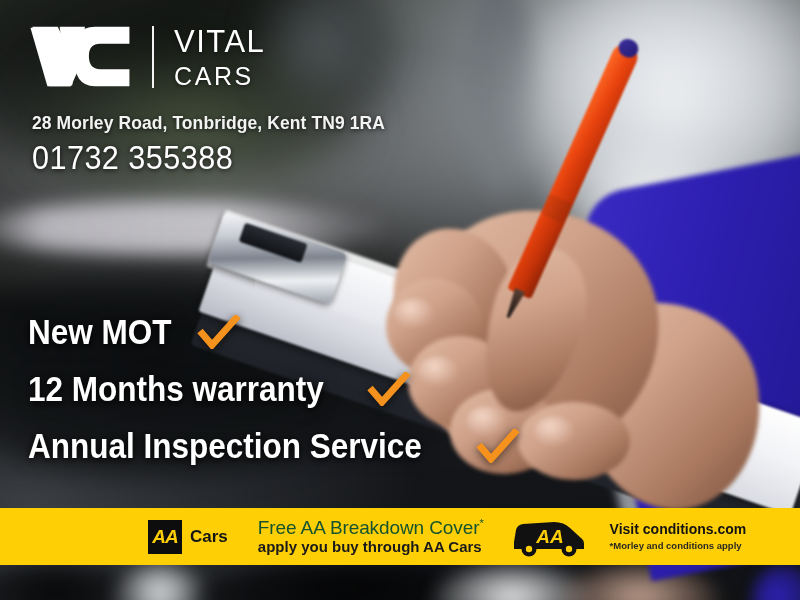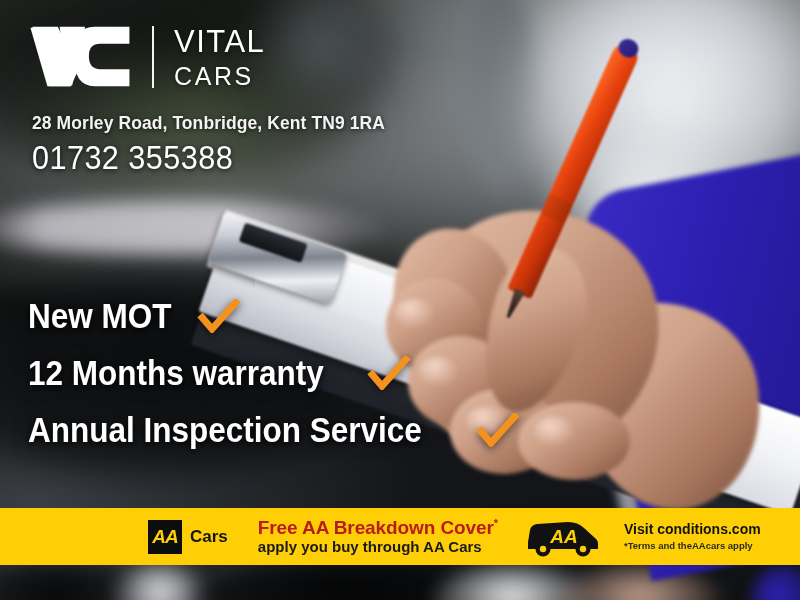--- a/index.html
+++ b/index.html
@@ -179,21 +179,21 @@
     font-family:"Liberation Sans",sans-serif;text-shadow:0 1px 4px rgba(0,0,0,.55);}
   .wordmark .w2{color:#fff;font-size:25px;letter-spacing:2.6px;font-weight:400;margin-top:7px;
     font-family:"Liberation Sans",sans-serif;text-shadow:0 1px 4px rgba(0,0,0,.55);}
   .address{color:#f2f3f2;font-size:19px;font-weight:700;margin:16px 0 0 4px;
     letter-spacing:.1px;text-shadow:0 1px 5px rgba(0,0,0,.8);
     transform:scaleX(.92);transform-origin:left center;white-space:nowrap;}
   .phone{color:#ffffff;font-size:34px;font-weight:400;margin:4px 0 0 4px;letter-spacing:.5px;
     text-shadow:0 1px 6px rgba(0,0,0,.8);transform:scaleX(.9);transform-origin:left center;white-space:nowrap;}
 
   
-  .features{position:absolute;left:28px;top:296px;width:520px;}
+  .features{position:absolute;left:28px;top:312px;width:520px;}
   .feat{display:flex;align-items:center;margin-bottom:17px;}
   .feat-label{color:#ffffff;font-weight:700;white-space:nowrap;
     text-shadow:0 2px 7px rgba(0,0,0,.88),0 0 18px rgba(0,0,0,.6);
     transform:scaleX(.9);transform-origin:left center;}
   .f-a .feat-label{font-size:35px;}
   .f-b .feat-label{font-size:35px;}
   .f-c .feat-label{font-size:35px;}
   .tick{flex:none;margin-left:10px;filter:drop-shadow(0 2px 4px rgba(0,0,0,.6));}
 
   
@@ -203,21 +203,21 @@
     display:flex;align-items:center;
   }
   .aa-inner{display:flex;align-items:center;gap:0;margin-left:148px;}
   .aa-logo{display:flex;align-items:center;}
   .aa-box{width:34px;height:34px;background:#0d0d0d;display:flex;align-items:center;justify-content:center;}
   .aa-box span{color:#ffcf06;font-size:19px;font-weight:700;font-style:italic;letter-spacing:-1px;
     font-family:"Liberation Sans",sans-serif;}
   .aa-cars{color:#151515;font-size:17px;font-weight:700;margin-left:8px;
     font-family:"Liberation Sans",sans-serif;}
   .aa-copy{margin-left:30px;line-height:1.12;}
-  .aa-l1{color:#b91c1c;font-size:19px;font-weight:700;letter-spacing:-.1px;white-space:nowrap;}
+  .aa-l1{color:#14532d;font-size:19px;font-weight:400;letter-spacing:-.1px;white-space:nowrap;}
   .aa-l1 sup{font-size:11px;}
   .aa-l2{color:#1a1a1a;font-size:15px;font-weight:600;white-space:nowrap;}
   .aa-van{margin-left:26px;flex:none;}
   .aa-visit{margin-left:22px;line-height:1.2;}
   .aa-v1{color:#131313;font-size:14px;font-weight:700;white-space:nowrap;}
   .aa-v2{color:#2a2a20;font-size:9.5px;font-weight:700;white-space:nowrap;margin-top:2px;}
 </style>
 </head>
 <body>
 
@@ -333,18 +333,18 @@
         <path d="M4 26 L6 14 Q7 9 13 8 L44 6 Q54 6 60 12 L71 22 Q74 24 74 28 L74 33 L4 33 Z" fill="#111111"></path>
         <text x="40" y="27" font-family="Liberation Sans, sans-serif" font-size="19" font-weight="bold" font-style="italic" fill="#ffcf06" text-anchor="middle">AA</text>
         <circle cx="19" cy="33" r="7.5" fill="#111111"></circle>
         <circle cx="19" cy="33" r="3.2" fill="#ffcf06"></circle>
         <circle cx="59" cy="33" r="7.5" fill="#111111"></circle>
         <circle cx="59" cy="33" r="3.2" fill="#ffcf06"></circle>
       </svg>
 
       <div class="aa-visit">
         <div class="aa-v1">Visit conditions.com</div>
-        <div class="aa-v2">*Terms and theAAcars apply</div>
+        <div class="aa-v2">*Morley and conditions apply</div>
       </div>
     </div>
   </div>
 
 </div>
 
 </body></html>

